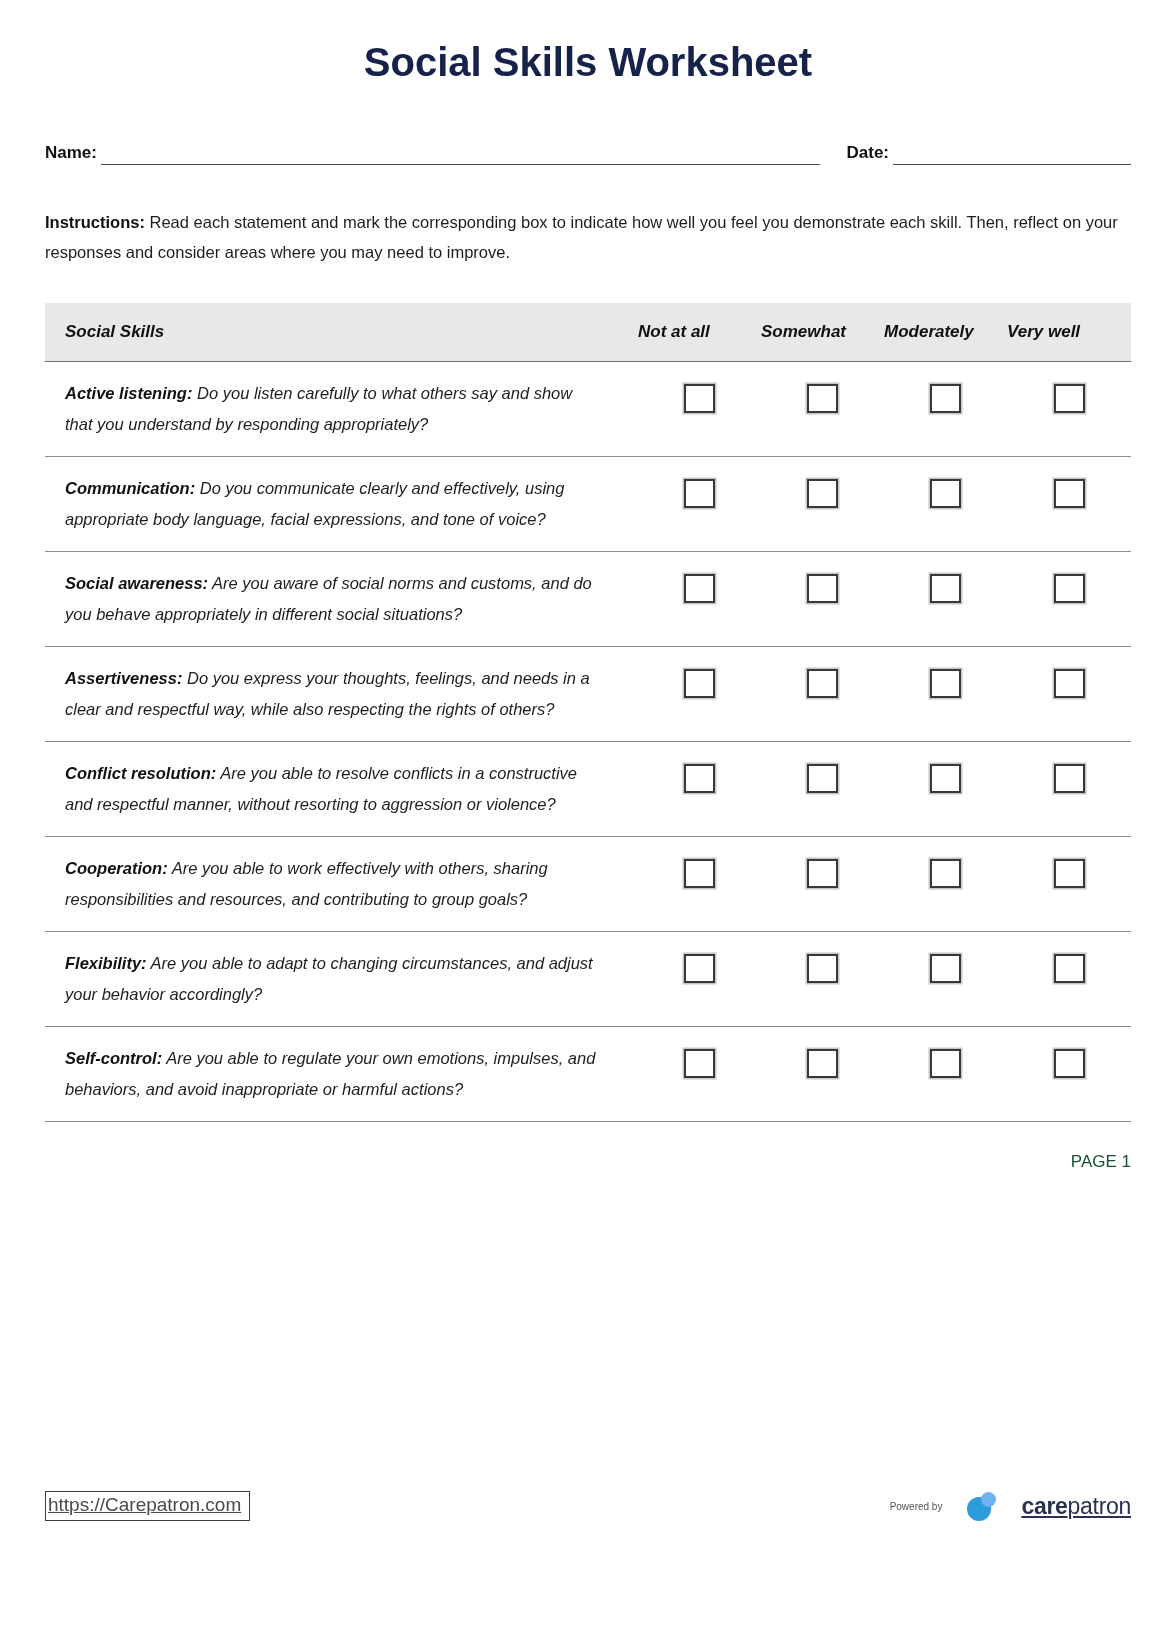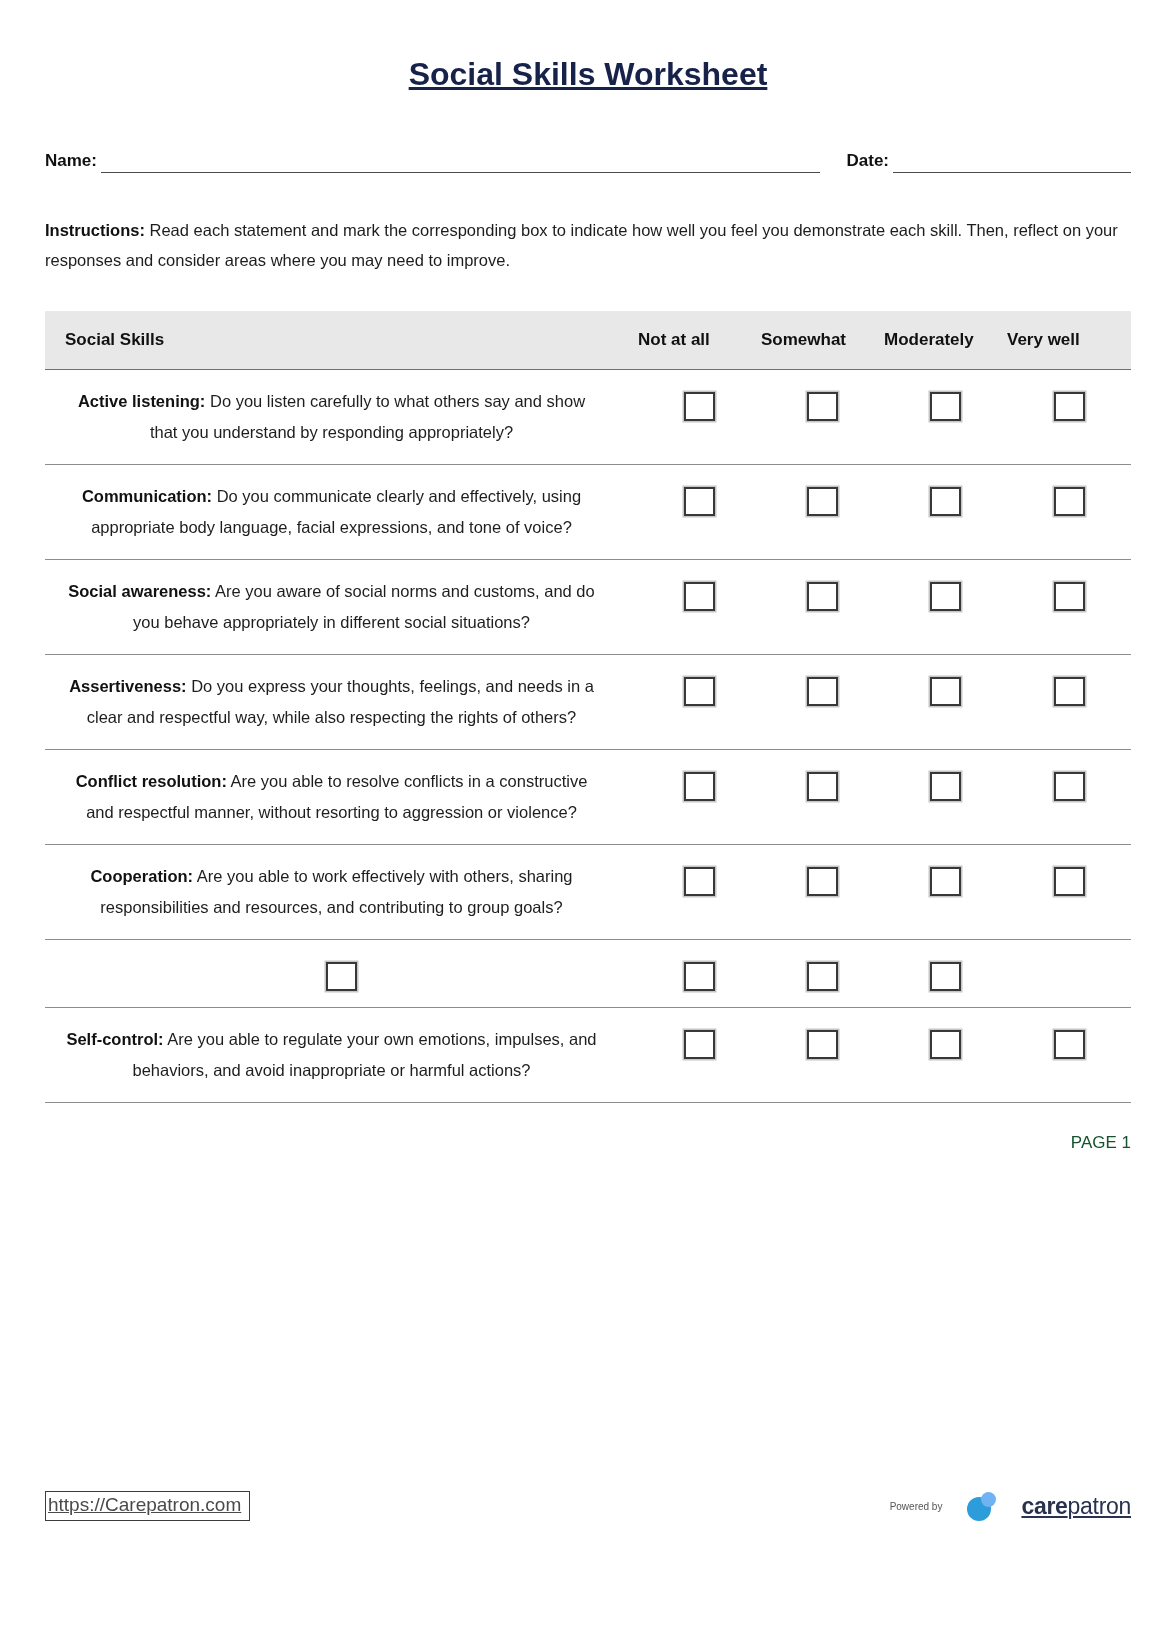--- a/index.html
+++ b/index.html
@@ -8,34 +8,34 @@
     --rule:#8c8c8c;
     --accent:#2f80ed;
   }
   *{margin:0;padding:0;box-sizing:border-box;}
   html,body{background:#fff;}
   body{
     width:1176px;height:1630px;position:relative;overflow:hidden;
     font-family:"Liberation Sans","DejaVu Sans",sans-serif;color:#222;
   }
   .page{padding:38px 45px 0;}
-  .title{text-align:center;font-size:32px;font-weight:700;color:var(--title);margin-top:18px;text-decoration:underline;}
+  .title{text-align:center;font-size:40px;font-weight:700;color:var(--title);margin-top:2px;}
   .name-row{display:flex;align-items:flex-end;margin-top:58px;font-size:17px;gap:4px;}
   .lbl{font-weight:700;color:#111;white-space:nowrap;padding-bottom:2px;}
   .fill-line{border-bottom:1.5px solid #4a4a4a;height:22px;display:inline-block;}
   .name-line{flex:1;margin-right:22px;}
   .date-line{width:238px;}
   .instructions{margin-top:42px;font-size:16.5px;line-height:30px;color:#1d1d1d;}
   .instructions b{color:#111;}
-  .table{margin-top:36px;}
+  .table{margin-top:36px;font-style:italic;}
   .grid{display:grid;grid-template-columns:1fr 123px 123px 123px 124px;}
   .thead{background:var(--header-bg);align-items:center;padding:19px 0;border-bottom:1px solid #6f6f6f;}
   .th-skill{font-weight:700;font-size:17px;padding-left:20px;color:#111;}
   .th-opt{font-weight:700;font-size:17px;text-align:left;color:#111;}
-  .row{padding:14px 0 16px;border-bottom:1px solid var(--rule);text-align:center;}
+  .row{padding:14px 0 16px;border-bottom:1px solid var(--rule);}
   .skill-cell{padding:2px 40px 0 20px;font-size:16.5px;line-height:31px;color:#1e1e1e;}
   .skill-cell b{color:#111;}
   .check-cell{display:flex;justify-content:center;align-items:flex-start;padding-top:8px;}
   .checkbox{width:31px;height:29px;background:#fff;border:2px solid #383838;box-shadow:0 0 0 1.5px #c6c6c6;display:inline-block;cursor:pointer;}
   .page-num{text-align:right;font-weight:400;font-size:17px;margin-top:30px;color:#14532d;}
   .footer{position:absolute;left:45px;right:45px;bottom:108px;display:flex;justify-content:space-between;align-items:flex-start;}
   .footer-link{font-size:19px;color:#4a4a4a;text-decoration:underline;border:1px solid #3c3c3c;padding:2px 8px 4px 2px;cursor:pointer;}
   .brand{display:flex;align-items:center;gap:24px;}
   .powered{font-size:10px;color:#555;}
   .brand-text{font-size:23px;color:#28324e;letter-spacing:-0.3px;text-decoration:underline;}
@@ -160,20 +160,21 @@
         </div>
       <div class="check-cell">
           <span class="checkbox"></span>
         </div>
       <div class="check-cell">
           <span class="checkbox"></span>
         </div>
     </div>
 
     <div class="grid row">
+      <p class="skill-cell"><b>Flexibility:</b> <span>Are you able to adapt to changing circumstances, and adjust your behavior accordingly?</span></p>
       <div class="check-cell">
           <span class="checkbox"></span>
         </div>
       <div class="check-cell">
           <span class="checkbox"></span>
         </div>
       <div class="check-cell">
           <span class="checkbox"></span>
         </div>
       <div class="check-cell">

